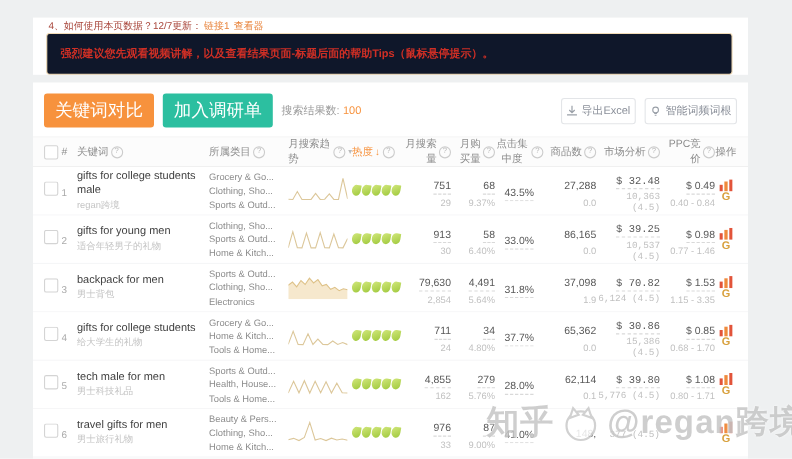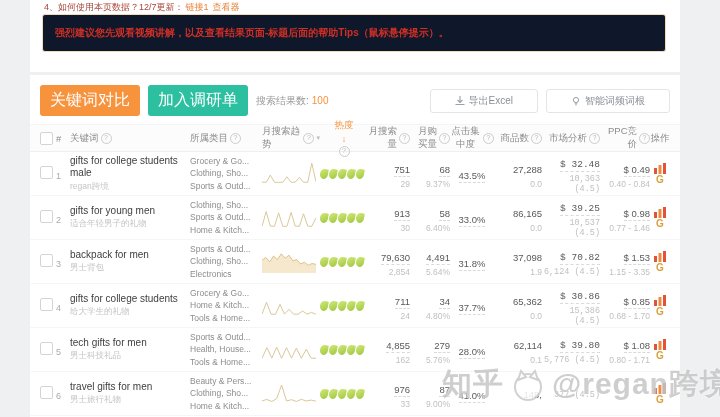--- a/index.html
+++ b/index.html
@@ -1,51 +1,51 @@
 <!DOCTYPE html>
 <html><head>
 <meta charset="utf-8">
 <style>
   html,body{margin:0;padding:0;}
   body{width:720px;height:417px;position:relative;overflow:hidden;background:#eef0f1;
        font-family:"Liberation Sans","DejaVu Sans",sans-serif;}
   .card{position:absolute;background:#fff;}
-  #card-top{left:30px;top:0;width:650px;height:72px;}
+  #card-top{left:30px;top:16px;width:650px;height:52px;}
   #card-main{left:30px;top:75px;width:650px;height:342px;}
 
   
   #notice-line1{position:absolute;top:1px;left:14px;font-size:9px;color:#a8453a;white-space:nowrap;}
   #notice-line1 .lnk{color:#e8833a;margin:0 2px;}
   #notice-box{position:absolute;left:12px;top:14px;width:598px;height:36px;border:1px solid #f2dcb7;
               border-radius:3px;background:#0f172a;display:flex;align-items:center;padding:0 12px;}
   #notice-box .txt{font-size:10px;color:#cf2f25;font-weight:bold;}
 
   
   #toolbar{display:flex;align-items:center;padding:10px 10px 8px 10px;}
   .btn{font-size:16px;border:none;border-radius:3px;padding:5px 10px;color:#fff;margin-right:8px;cursor:pointer;}
   #btn-compare{background:#f7923d;}
   #btn-add{background:#2cbfa0;}
   #result{font-size:10px;color:#999;}
   #result .cnt{color:#f7923d;margin-left:3px;}
   .spacer{flex:1;}
   .btn-light{display:flex;align-items:center;gap:4px;font-size:10px;color:#8a8f99;border:1px solid #e3e5e8;
-             background:#fff;border-radius:3px;padding:4px 24px;margin-left:8px;cursor:pointer;}
+             background:#fff;border-radius:3px;padding:4px 4px;margin-left:8px;cursor:pointer;}
 
   
   #thead{display:flex;align-items:center;height:26px;padding:0 10px;background:#fcfcfc;
          border-top:1px solid #f5f5f5;border-bottom:1px solid #efefef;}
   .hcell{font-size:9.5px;color:#8c8c8c;display:flex;align-items:center;gap:2px;}
   .hcell.accent{color:#f7923d;}
   .q{width:9px;height:9px;border:1px solid #ccc;border-radius:50%;font-size:7px;line-height:8px;
      text-align:center;color:#bbb;display:inline-block;flex:none;}
   .caret{color:#bbb;font-size:7px;}
   .sort{color:#f7923d;font-size:9px;}
   .trow{display:flex;align-items:center;height:43px;padding:0 10px;border-bottom:1px solid #f5f6f7;background:#fff;}
   .cell{overflow:hidden;flex:none;}
-  .c0{width:16px;}.c1{width:14px;}.c2{width:120px;}.c3{width:72px;}.c4{width:58px;}.c5{width:48px;flex-direction:column;}
+  .c0{width:16px;}.c1{width:14px;}.c2{width:120px;}.c3{width:72px;}.c4{width:58px;}.c5{width:48px;}
   .c6{width:42px;text-align:right;}.c7{width:40px;text-align:right;}.c8{width:44px;text-align:center;}
   .c9{width:48px;text-align:right;}.c10{width:58px;text-align:right;font-family:Liberation Mono, monospace;}.c11{width:50px;text-align:right;}
   .c12{width:20px;text-align:center;}
   .hcell.c6,.hcell.c7,.hcell.c9,.hcell.c10,.hcell.c11{justify-content:flex-end;}
   .hcell.c8,.hcell.c12{justify-content:center;}
   .cb{width:11px;height:11px;border:1px solid #d4d4d4;border-radius:2px;display:inline-block;background:#fff;}
   .num{font-size:9px;color:#aaa;}
   .kw-en{font-size:10px;color:#404040;line-height:1.25;}
   .kw-cn{font-size:8.5px;color:#c4c4c4;margin-top:1px;}
   .cat{font-size:8.5px;color:#8c8c8c;line-height:1.45;white-space:nowrap;}
@@ -274,21 +274,21 @@
               <rect x="4.5" y="2" width="3" height="9" fill="#ef8a3c"></rect>
               <rect x="9" y="0" width="3" height="11" fill="#e2543a"></rect>
             </svg></span>
           <span class="op-g">G</span>
         </div>
       </div>
       <div class="trow">
         <div class="cell c0"><span class="cb"></span></div>
         <div class="cell c1"><span class="num">5</span></div>
         <div class="cell c2">
-          <div class="kw-en">tech gifts for men</div>
+          <div class="kw-en">tech male for men</div>
           <div class="kw-cn">男士科技礼品</div>
         </div>
         <div class="cell c3">
           <div class="cat">Sports &amp; Outd...</div>
           <div class="cat">Health, House...</div>
           <div class="cat">Tools &amp; Home...</div>
         </div>
         <div class="cell c4"><svg width="54" height="26">
             <polyline points="0.0,23.3 4.9,12.6 9.8,23.1 14.7,12.1 19.6,23.3 24.5,12.6 29.5,23.1 34.4,13.0 39.3,23.3 44.2,14.3 49.1,23.1 54.0,23.3" fill="none" stroke="#dcc79a" stroke-width="1"></polyline>
           </svg></div>

